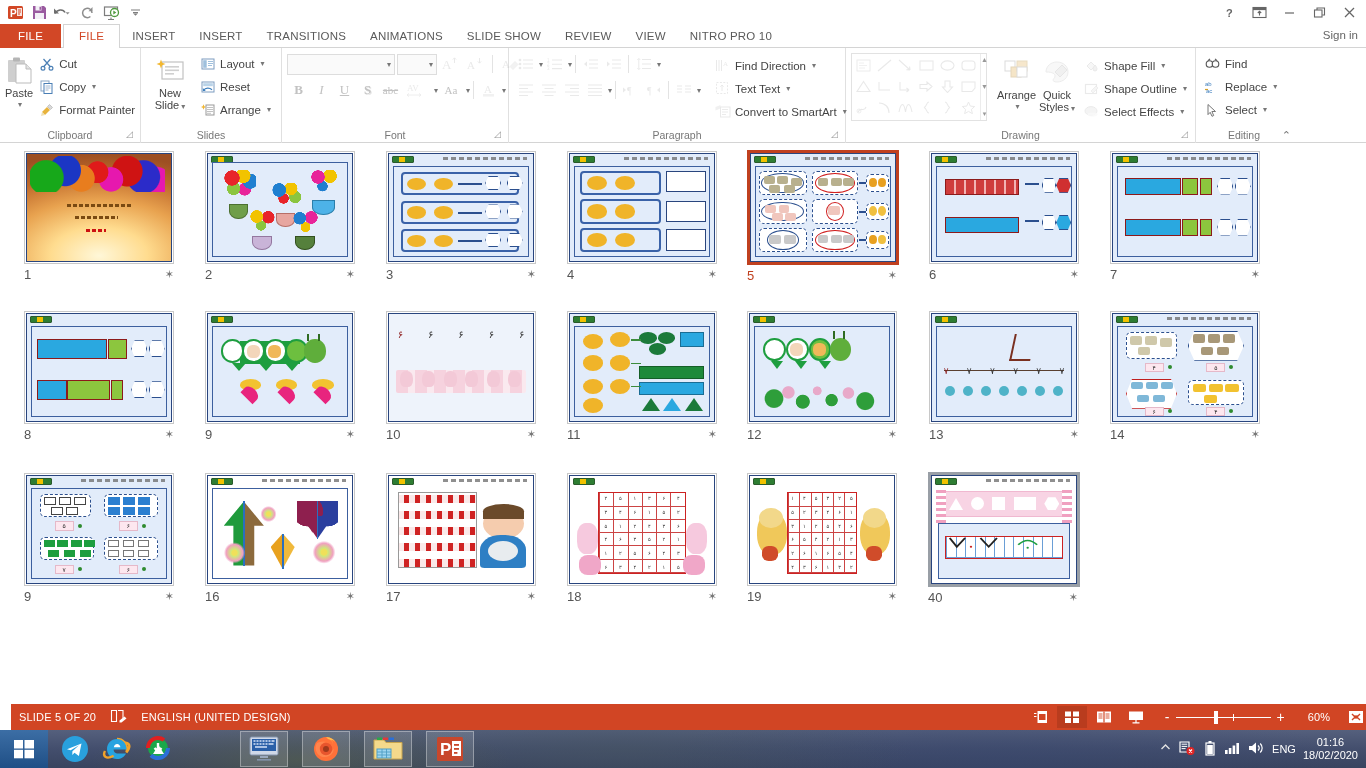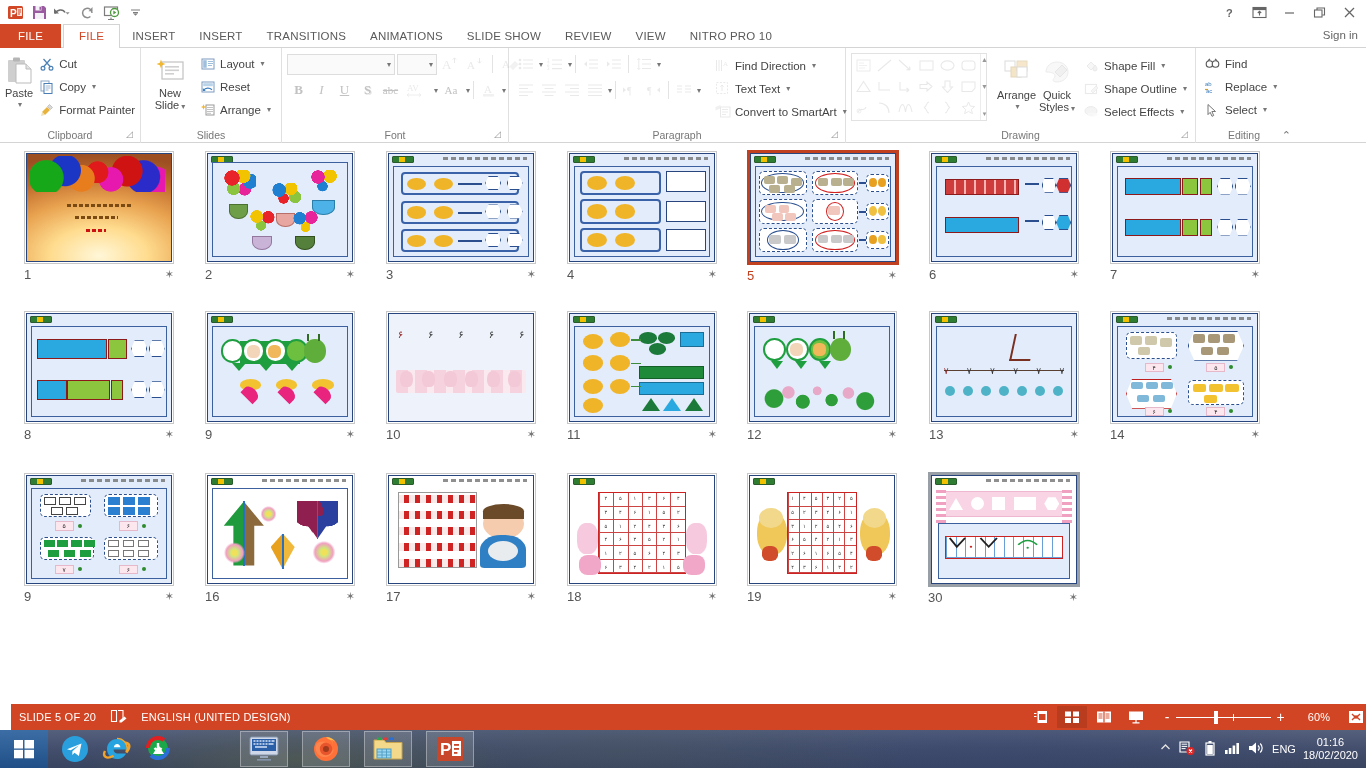--- a/index.html
+++ b/index.html
@@ -1578,21 +1578,21 @@
             <path d="M4 2 L10 11 L17 2" stroke="#222" stroke-width="1.6" fill="none"></path>
             <path d="M30 2 L37 11 L44 2" stroke="#222" stroke-width="1.6" fill="none"></path>
             <path d="M62 9 Q70 0 78 9" stroke="#1e9e3f" stroke-width="1.6" fill="none"></path>
             <circle cx="22" cy="11" r="1" fill="#c22"></circle>
             <circle cx="70" cy="12" r="1" fill="#1e9e3f"></circle>
           </svg>
         </div>
       </div>
         </div>
       <div class="meta">
-          <span class="num">30</span>
+          <span class="num">40</span>
           <span class="star">✶</span>
         </div>
     </div>
   </div>
 
   <div class="status">
     <div class="left">
       <span>SLIDE 5 OF 20</span>
       <span>
         <svg width="17" height="14" viewBox="0 0 17 14">

